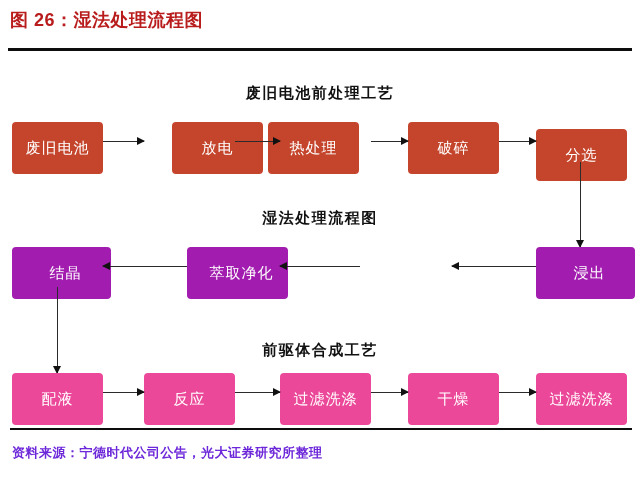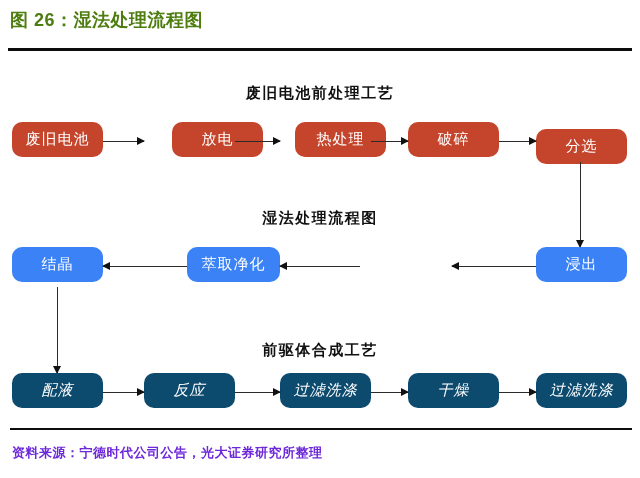--- a/index.html
+++ b/index.html
@@ -2,46 +2,46 @@
 <html><head>
 <meta charset="utf-8">
 <style>
   html,body { margin:0; padding:0; background:#ffffff; }
   #figure {
     position:relative; width:640px; height:478px; background:#ffffff;
     font-family:"Liberation Sans","DejaVu Sans",sans-serif; overflow:hidden;
   }
   .title {
     position:absolute; top:8px; left:10px;
-    font-size:18px; font-weight:bold; color:#4d7c0f;
+    font-size:18px; font-weight:bold; color:#b91c1c;
     letter-spacing:0.5px;
   }
   .rule-top { position:absolute; top:48px; left:8px; right:8px; height:3px; background:#0d0d0d; }
   .rule-bottom { position:absolute; top:428px; left:10px; right:8px; height:2px; background:#0d0d0d; }
   .footer {
     position:absolute; top:444px; left:12px;
     font-size:13px; font-weight:600; color:#6d28d9;
     letter-spacing:0.5px;
   }
   .sec-label {
     position:absolute; left:0; right:0; text-align:center;
     font-size:15px; font-weight:bold; color:#111; letter-spacing:1.5px;
   }
   .sec1-label { top:84px; }
   .sec2-label { top:209px; }
   .sec3-label { top:341px;font-family:Liberation Serif, serif; }
 
   .box {
-    position:absolute; height:35px; border-radius:10px;
+    position:absolute; height:52px; border-radius:4px;
     display:flex; align-items:center; justify-content:center;
     color:#ffffff; font-size:15px; letter-spacing:1px;
   }
   .red    { background:#C4452B; }
-  .purple { background:#3b82f6; }
-  .blue   { background:#0c4a6e;font-style:italic; }
+  .purple { background:#a21caf;padding-left:8px; }
+  .blue   { background:#ec4899; }
 
   .r1 { top:122px; }
   .r2 { top:247px; }
   .r3 { top:373px; }
 
   
   .ha { position:absolute; height:0; border-top:1.5px solid #2b2b2b; }
   .ha.right::after {
     content:""; position:absolute; right:-1px; top:-5.5px;
     width:0; height:0;
@@ -67,21 +67,21 @@
 <body>
 
 <div id="figure">
 
   <div class="title">图 26：湿法处理流程图</div>
   <div class="rule-top"></div>
 
   <div class="sec-label sec1-label">废旧电池前处理工艺</div>
   <div class="box red r1" style="left:12px;  width:91px;">废旧电池</div>
   <div class="box red r1" style="left:144px; width:91px;margin-left:28px;">放电</div>
-  <div class="box red r1" style="left:295px; width:91px;">热处理</div>
+  <div class="box red r1" style="left:268px; width:91px;">热处理</div>
   <div class="box red r1" style="left:408px; width:91px;">破碎</div>
   <div class="box red r1" style="left:536px; width:91px;margin-top:7px;">分选</div>
 
   <div class="ha right" style="left:103px; width:41px; top:141px;"></div>
   <div class="ha right" style="left:235px; width:45px; top:141px;"></div>
   <div class="ha right" style="left:371px; width:37px; top:141px;"></div>
   <div class="ha right" style="left:499px; width:37px; top:141px;"></div>
 
   <div class="va" style="left:580px; top:162px; height:85px;"></div>
 

